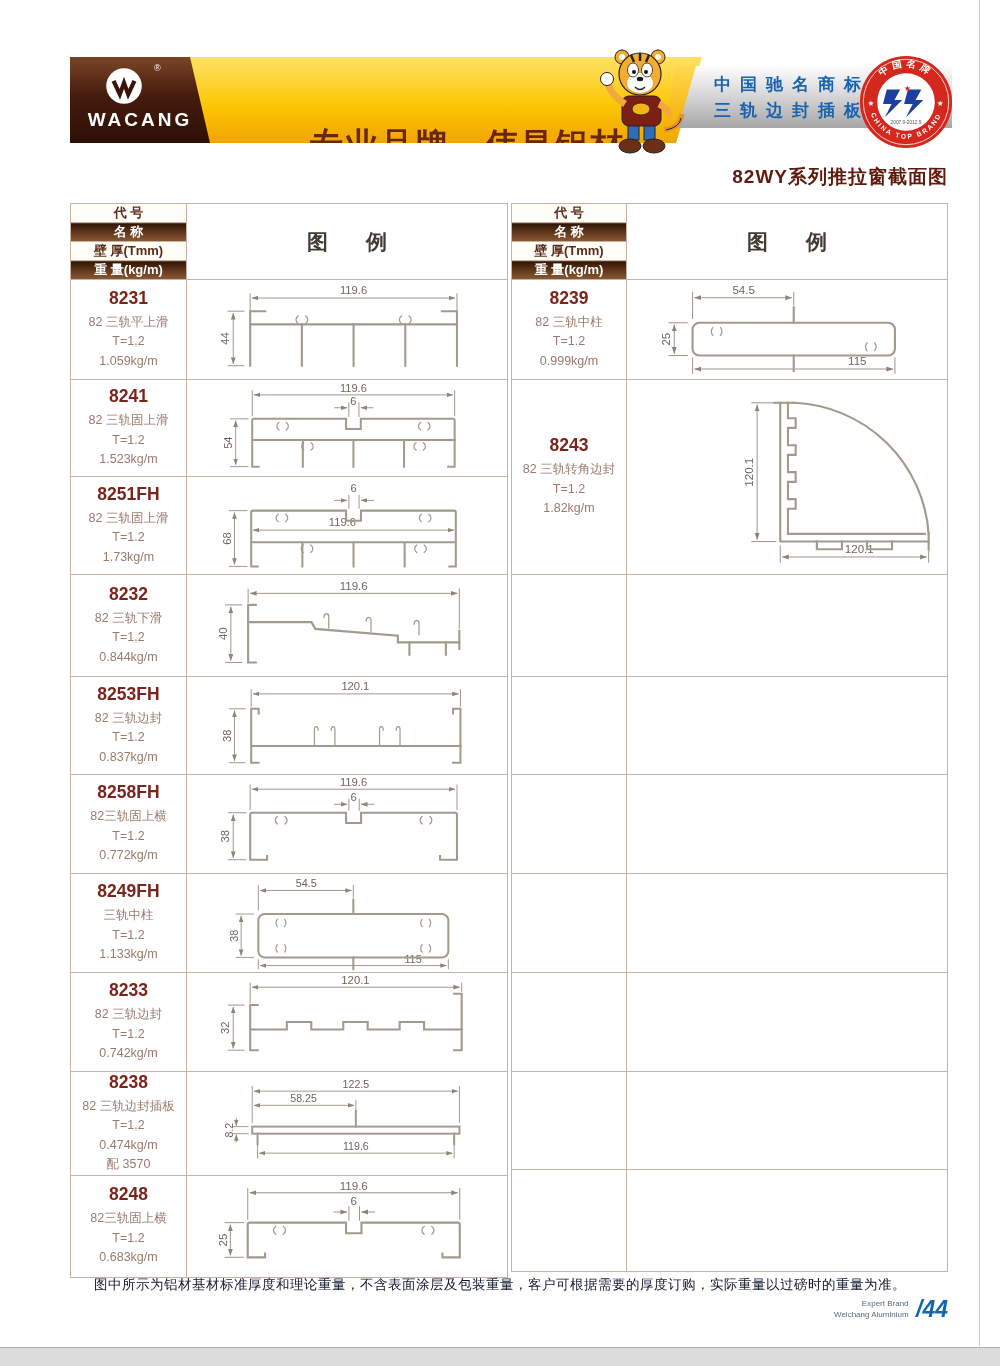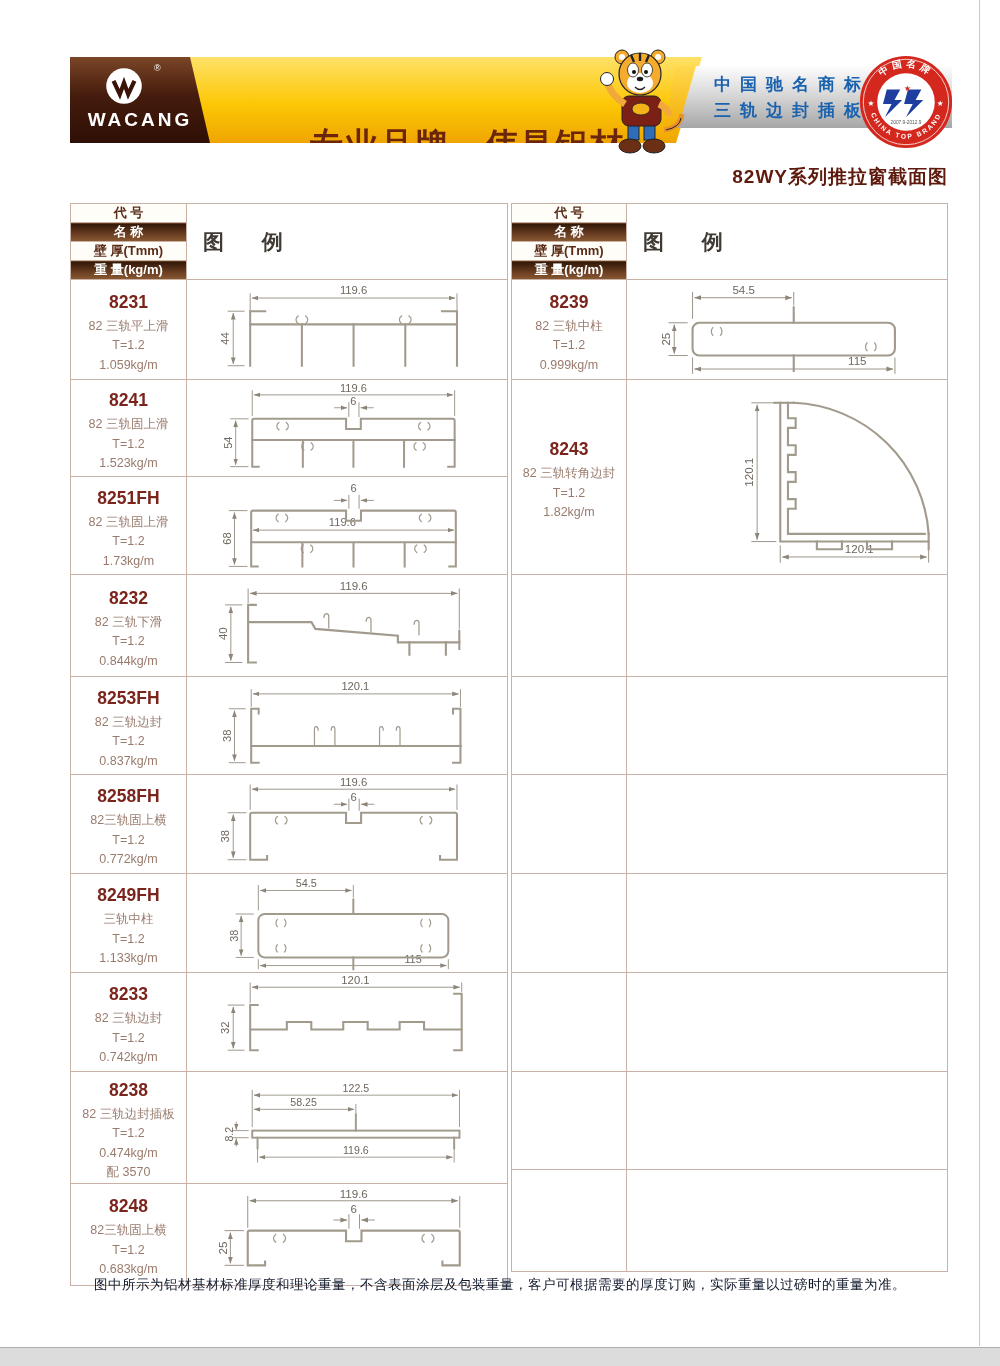--- a/index.html
+++ b/index.html
@@ -49,23 +49,23 @@
 
   
   table.cat{position:absolute;top:203px;border-collapse:collapse;table-layout:fixed;
     background:#fff;border-radius:29px;}
   table.cat td{border:1px solid var(--bd);padding:0;vertical-align:middle;}
   #tableL{left:70px;width:438px;}
   #tableR{left:511px;width:437px;}
   .hcell{ text-align:center;font-weight:bold;font-size:13px;}
   .hcell.plain{color:var(--brown-txt);background:#fffdf8;}
   .hcell.bar{color:#fff;background:linear-gradient(180deg,#2f1506 0%,#6b3e21 60%,#8a5a33 100%);}
-  td.example{ color:#3f3a33;font-weight:bold;font-size:21px;letter-spacing:16px;text-indent:16px;}
+  td.example{ text-align:center;color:#3f3a33;font-weight:bold;font-size:21px;letter-spacing:16px;text-indent:16px;}
   td.lbl{text-align:center;}
-  .code{color:var(--code);font-weight:bold;font-size:17.5px;margin-bottom:4px;margin-top:8px;}
+  .code{color:var(--code);font-weight:bold;font-size:17.5px;margin-bottom:4px;}
   .sub{color:var(--sub);font-size:12.5px;line-height:1.55;}
   td.dia{text-align:center;}
   td.dia svg{display:block;margin:0 auto;}
 
   .prof path,.prof rect,.prof line{stroke:var(--prof);stroke-width:2.2;fill:none;
     stroke-linecap:square;stroke-linejoin:miter;}
   .prof .hook{stroke-width:1.3;}
   .dim line,.dim path{stroke:var(--dimline);stroke-width:0.9;fill:none;}
   .dim text{fill:var(--dimtxt);font-size:12px;font-family:"Liberation Sans",sans-serif;}
 
@@ -579,16 +579,23 @@
         </tr>
     <tr style="height:102px">
           <td class="lbl"></td>
           <td class="dia"></td>
         </tr>
   </tbody>
     </table>
 
   <div class="foot-note">图中所示为铝材基材标准厚度和理论重量，不含表面涂层及包装重量，客户可根据需要的厚度订购，实际重量以过磅时的重量为准。</div>
 
+  <div class="page-foot">
+    <span class="pf-brand">
+      <span>Expert Brand</span><br>
+      <span>Weichang Aluminium</span>
+    </span>
+    <span class="pf-no">/44</span>
+  </div>
 
   <div class="edge-right"></div>
   <div class="edge-bottom"></div>
 </div>
 
 </body></html>

